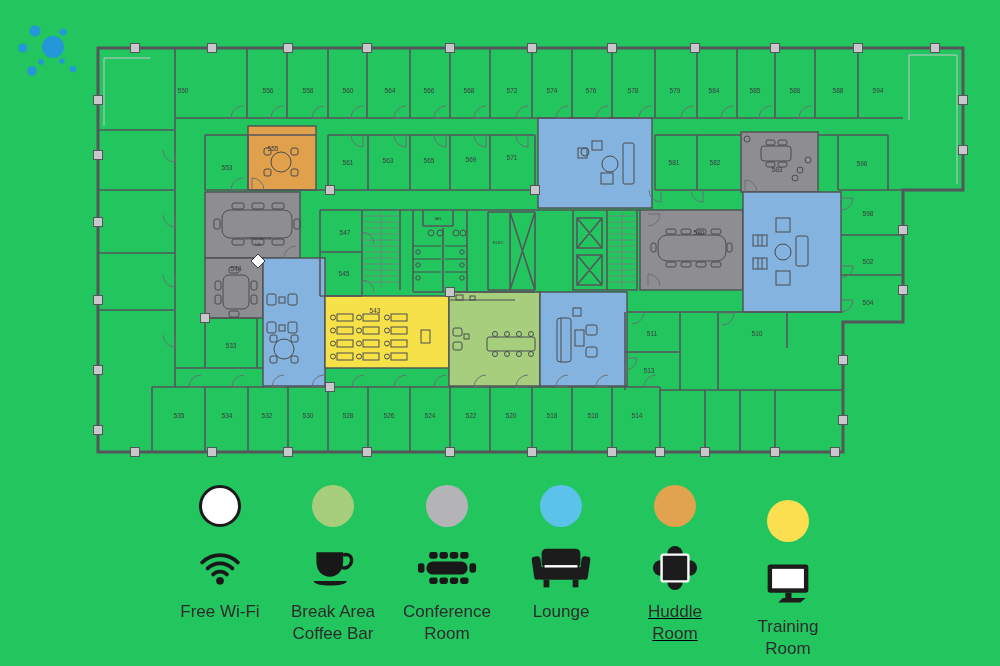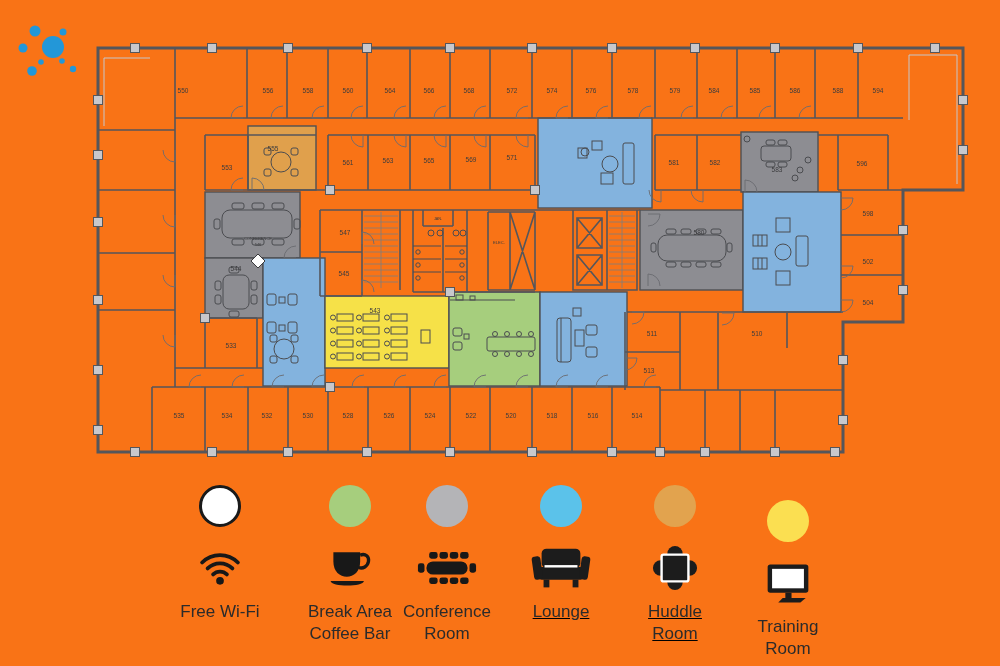--- a/index.html
+++ b/index.html
@@ -1,16 +1,16 @@
 <!DOCTYPE html>
 <html><head>
 <meta charset="utf-8">
 <style>
   html,body{margin:0;padding:0;background:#fff;}
-  .stage{position:relative;width:1000px;height:666px;background:#f97316;overflow:hidden;
+  .stage{position:relative;width:1000px;height:666px;background:#22c55e;overflow:hidden;
          font-family:"Liberation Sans",sans-serif;}
   .logo{position:absolute;left:0;top:0;}
   .plan{position:absolute;left:0;top:0;}
   .legend{position:absolute;left:0;top:480px;width:1000px;height:186px;}
   .legend-item{position:absolute;width:140px;display:flex;flex-direction:column;align-items:center;}
   .legend-circle{width:42px;height:42px;border-radius:50%;box-sizing:border-box;}
   .legend-iconbox{height:58px;margin-top:12px;display:flex;align-items:center;justify-content:center;}
   .legend-label{margin-top:4px;font-size:17px;line-height:1.3;color:#2b2b2b;text-align:center;}
   svg text{font-family:"Liberation Sans",sans-serif;}
   .hidden-defs{position:absolute;width:0;height:0;overflow:hidden;}
@@ -329,39 +329,39 @@
   <div class="legend" id="legend">
       <div class="legend-item" style="left: 150px; top: 5px;">
         <div class="legend-circle" style="background: rgb(255, 255, 255); border: 3px solid rgb(26, 26, 26);"></div>
         <div class="legend-iconbox">
           <svg width="44" height="38">
             <use href="#sym-wifi"></use>
           </svg>
         </div>
         <div class="legend-label">Free Wi-Fi</div>
       </div>
-      <div class="legend-item" style="left: 280px; top: 5px;">
+      <div class="legend-item" style="left: 263px; top: 5px;">
         <div class="legend-circle" style="background: rgb(166, 206, 125);"></div>
         <div class="legend-iconbox">
           <svg width="48" height="42">
             <use href="#sym-coffee"></use>
           </svg>
         </div>
         <div class="legend-label">Break Area<br>Coffee Bar</div>
       </div>
       <div class="legend-item" style="left: 377px; top: 5px;">
         <div class="legend-circle" style="background: rgb(180, 180, 183);"></div>
         <div class="legend-iconbox">
           <svg width="60" height="40">
             <use href="#sym-conference-table"></use>
           </svg>
         </div>
         <div class="legend-label">Conference<br>Room</div>
       </div>
-      <div class="legend-item" style="left: 491px; top: 5px; text-decoration: underline;">
+      <div class="legend-item" style="left: 491px; top: 5px;">
         <div class="legend-circle" style="background: rgb(91, 194, 234);"></div>
         <div class="legend-iconbox">
           <svg width="62" height="44">
             <use href="#sym-sofa"></use>
           </svg>
         </div>
         <div class="legend-label">Lounge</div>
       </div>
       <div class="legend-item" style="left: 605px; top: 5px; text-decoration: underline;">
         <div class="legend-circle" style="background: rgb(226, 163, 78);"></div>

